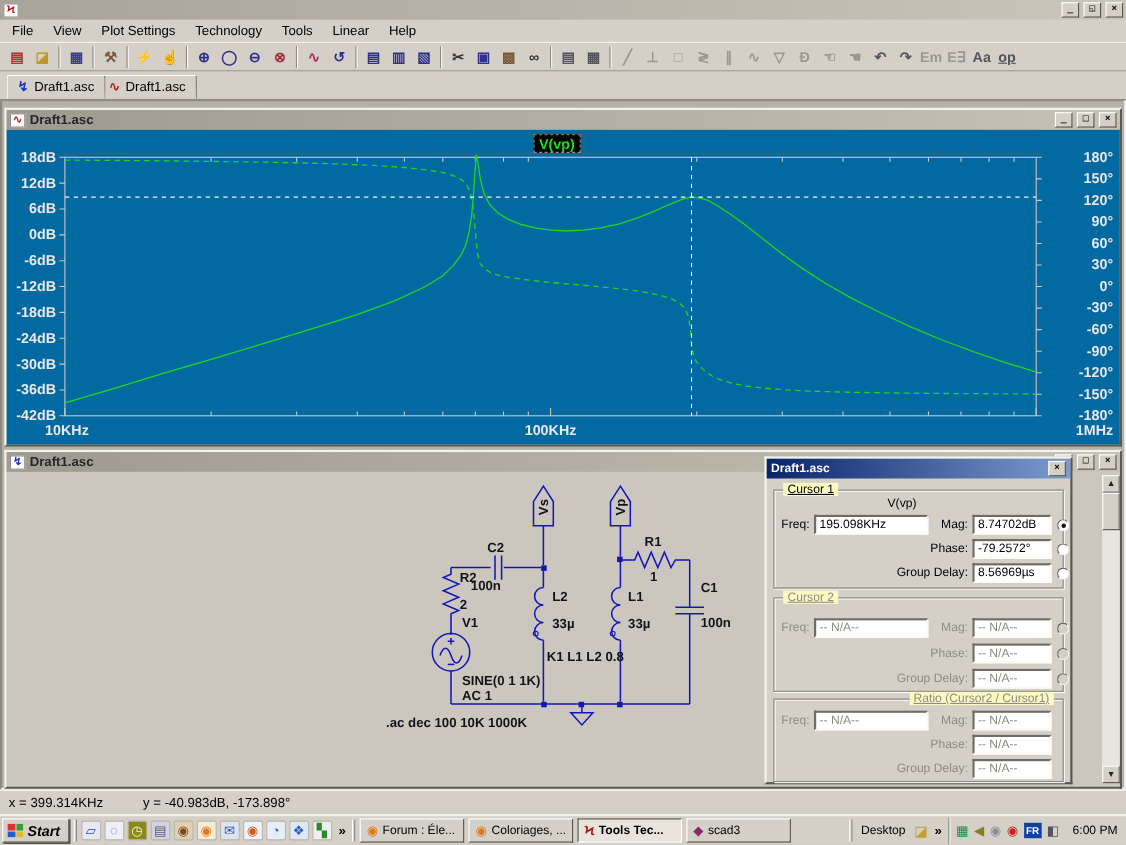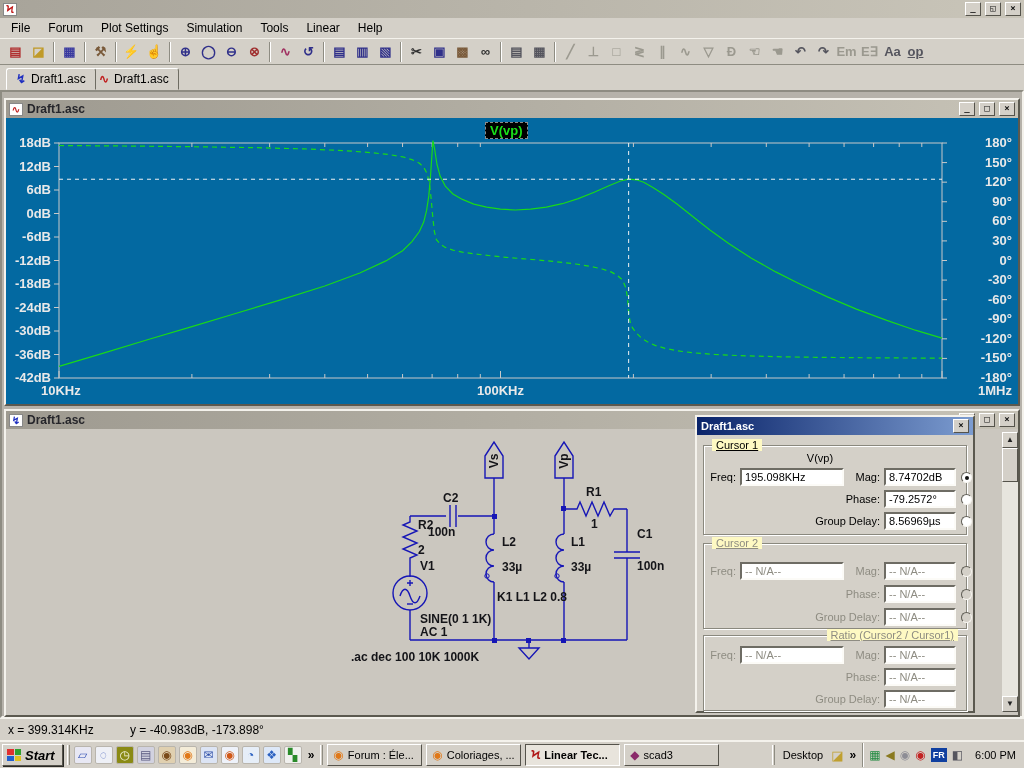--- a/index.html
+++ b/index.html
@@ -84,23 +84,23 @@
 <div class="abs titlebar-main">
   <span class="appico" style="color:#c01818;">Ϟ</span>
   <span class="spacer"></span>
   <span class="wbtn">_</span>
   <span class="wbtn">◱</span>
   <span class="wbtn">×</span>
 </div>
 
 <div class="abs menubar">
     <span class="menu-item">File</span>
-    <span class="menu-item">Forum</span>
+    <span class="menu-item">View</span>
     <span class="menu-item">Plot Settings</span>
-    <span class="menu-item">Simulation</span>
+    <span class="menu-item">Technology</span>
     <span class="menu-item">Tools</span>
     <span class="menu-item">Linear</span>
     <span class="menu-item">Help</span>
   </div>
 
 <div class="abs toolbar">
     <span class="tb-btn">
       <span class="tb-glyph" style="color: rgb(176, 48, 48);">▤</span>
     </span>
     <span class="tb-btn">
@@ -523,21 +523,21 @@
       <button class="task-btn">
         <span class="task-ico" style="color: rgb(224, 120, 24);">◉</span>
         <span>Forum : Éle...</span>
       </button>
       <button class="task-btn">
         <span class="task-ico" style="color: rgb(224, 120, 24);">◉</span>
         <span>Coloriages, ...</span>
       </button>
       <button class="task-btn active">
         <span class="task-ico" style="color: rgb(176, 24, 24);">Ϟ</span>
-        <span>Linear Tec...</span>
+        <span>Tools Tec...</span>
       </button>
       <button class="task-btn">
         <span class="task-ico" style="color: rgb(138, 42, 106);">◆</span>
         <span>scad3</span>
       </button>
     </span>
   <span class="spacer"></span>
   <span class="tb-handle"></span>
   <span style="padding:0 4px;">Desktop</span>
   <span style="color:#c0a030; font-size:13px;">◪</span>

